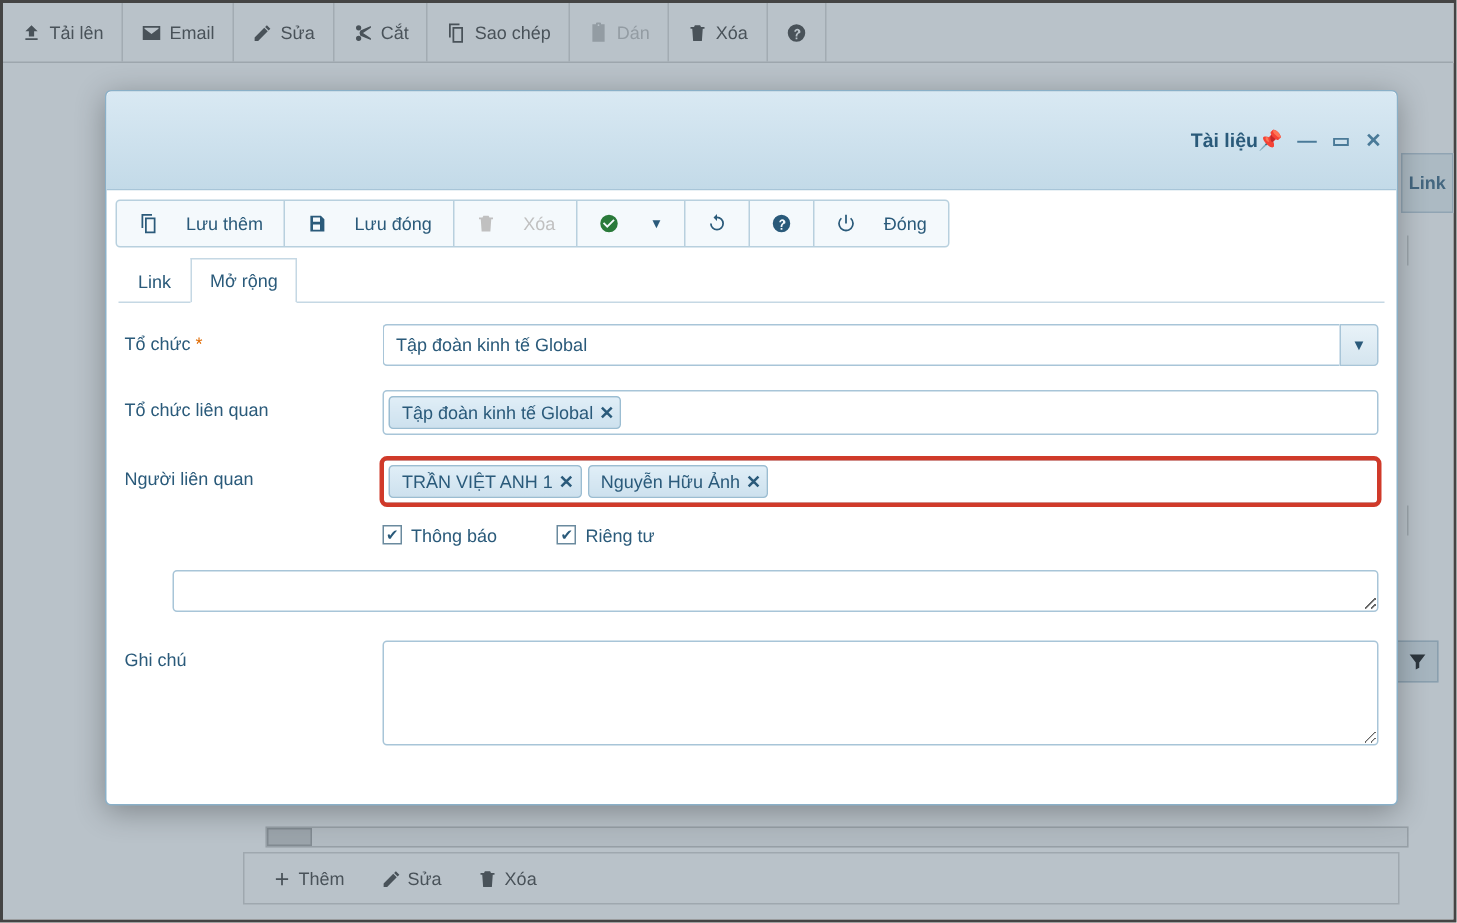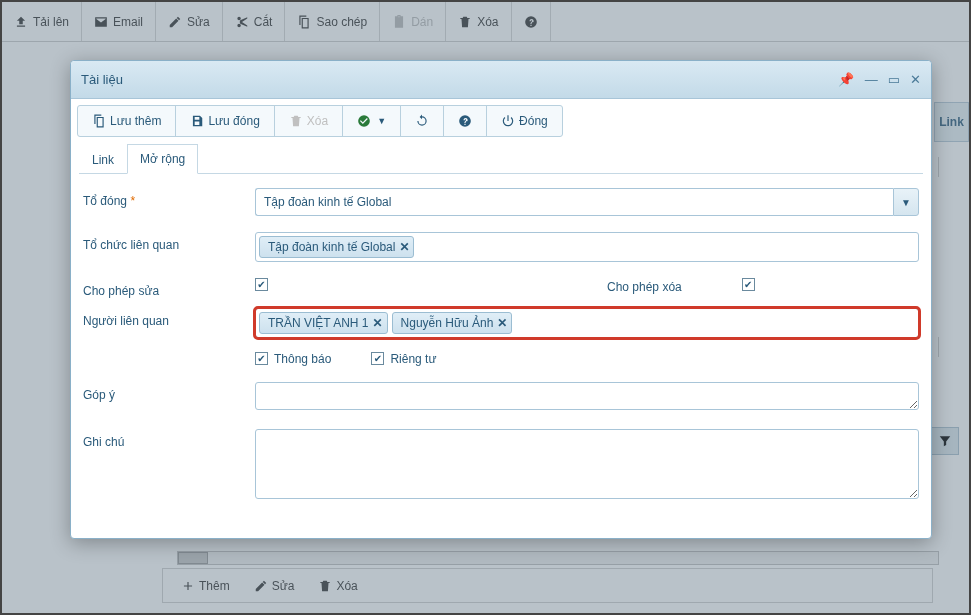--- a/index.html
+++ b/index.html
@@ -112,45 +112,46 @@
   top: 58px;
   width: 862px;
   background: #fff;
   border: 1px solid #8ab0c8;
   border-radius: 4px;
   box-shadow: 0 4px 20px rgba(0,0,0,0.3);
   z-index: 10;
 }
 .modal-title {
   background: linear-gradient(#d9e9f3, #c3dae8);
-  padding: 11px 10px;
-  display: flex;
-  align-items: center;
-  justify-content: space-between;
+  padding: 25px 10px;
+  display: flex;
+  align-items: center;
+  justify-content: flex-end;
   border-bottom: 1px solid #a8c5d8;
   border-radius: 4px 4px 0 0;
+  font-weight: bold;
 }
 .modal-title .title-text { color: #2a5a7a; font-size: 13px; }
 .modal-title .controls { display: flex; gap: 10px; color: #4a7a98; }
 .modal-title .controls span { cursor: pointer; font-size: 13px; }
 
 .modal-toolbar {
   padding: 6px;
   display: flex;
 }
 .modal-toolbar .inner {
   border: 1px solid #b8d0de;
   border-radius: 3px;
   display: flex;
   background: #f4f9fc;
 }
 .modal-toolbar .btn {
   display: flex;
   align-items: center;
-  gap: 4px;
+  gap: 18px;
   padding: 8px 14px;
   border-right: 1px solid #b8d0de;
   color: #2a5a7a;
   cursor: pointer;
   font-size: 12px;
 }
 .modal-toolbar .btn.disabled { color: #c0c0c0; }
 .modal-toolbar .btn:last-child { border-right: none; }
 .modal-toolbar .btn .dd { font-size: 9px; margin-left: 2px; }
 
@@ -452,21 +453,21 @@
       <div class="tab">
         <span>Link</span>
       </div>
       <div class="tab active">
         <span>Mở rộng</span>
       </div>
     </div>
 
     <div class="form-row">
       <div class="form-label">
-        <span>Tổ đóng</span> <span class="req">*</span>
+        <span>Tổ chức</span> <span class="req">*</span>
       </div>
       <div class="form-field">
         <div class="select-wrap">
           <input class="select-input" readonly="" value="Tập đoàn kinh tế Global" style="">
           <div class="select-btn">
             <span style="font-size:10px">▼</span>
           </div>
         </div>
       </div>
     </div>
@@ -476,32 +477,20 @@
       <div class="form-field">
         <div class="tag-box">
           <span class="tag">
             <span>Tập đoàn kinh tế Global</span>
             <span class="x">✕</span>
           </span>
         </div>
       </div>
     </div>
 
-    <div class="form-row" style="margin-bottom:10px">
-      <div class="form-label">Cho phép sửa</div>
-      <div class="form-field two-col">
-        <div class="col">
-          <span class="cb checked"></span>
-        </div>
-        <div class="col second">
-          <div class="col-label">Cho phép xóa</div>
-          <span class="cb checked"></span>
-        </div>
-      </div>
-    </div>
 
     <div class="form-row">
       <div class="form-label">Người liên quan</div>
       <div class="form-field">
         <div class="tag-box highlight">
           <span class="tag">
             <span>TRẦN VIỆT ANH 1</span>
             <span class="x">✕</span>
           </span>
           <span class="tag">
@@ -516,21 +505,20 @@
           </div>
           <div class="cb-group">
             <span class="cb checked"></span>
             <span>Riêng tư</span>
           </div>
         </div>
       </div>
     </div>
 
     <div class="form-row">
-      <div class="form-label">Góp ý</div>
       <div class="form-field">
         <textarea class="field gopy" style=""></textarea>
       </div>
     </div>
 
     <div class="form-row">
       <div class="form-label">Ghi chú</div>
       <div class="form-field">
         <textarea class="field ghichu" style=""></textarea>
       </div>

